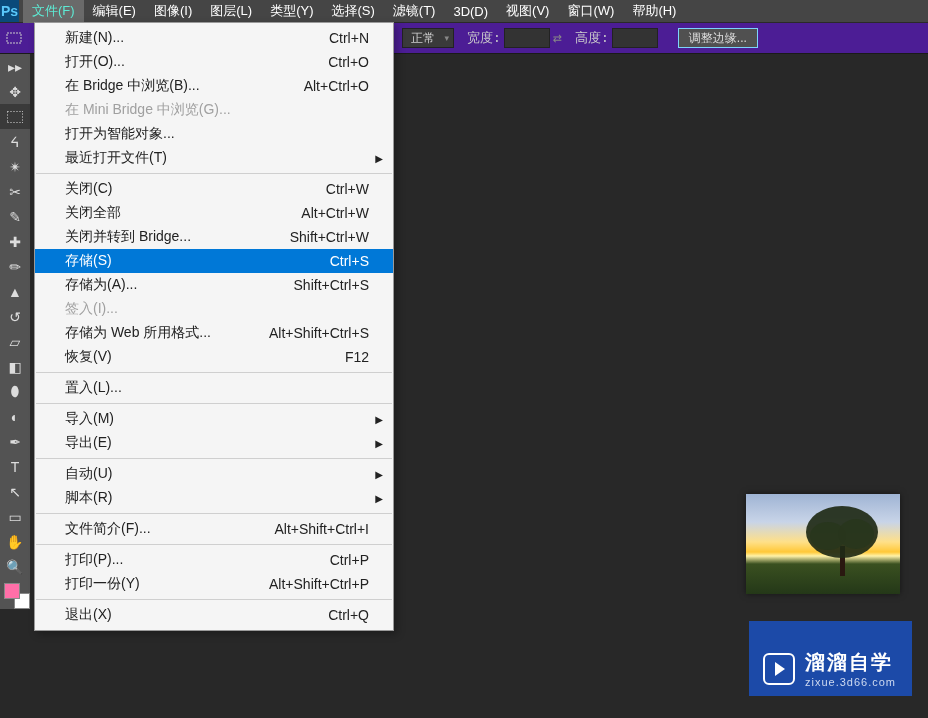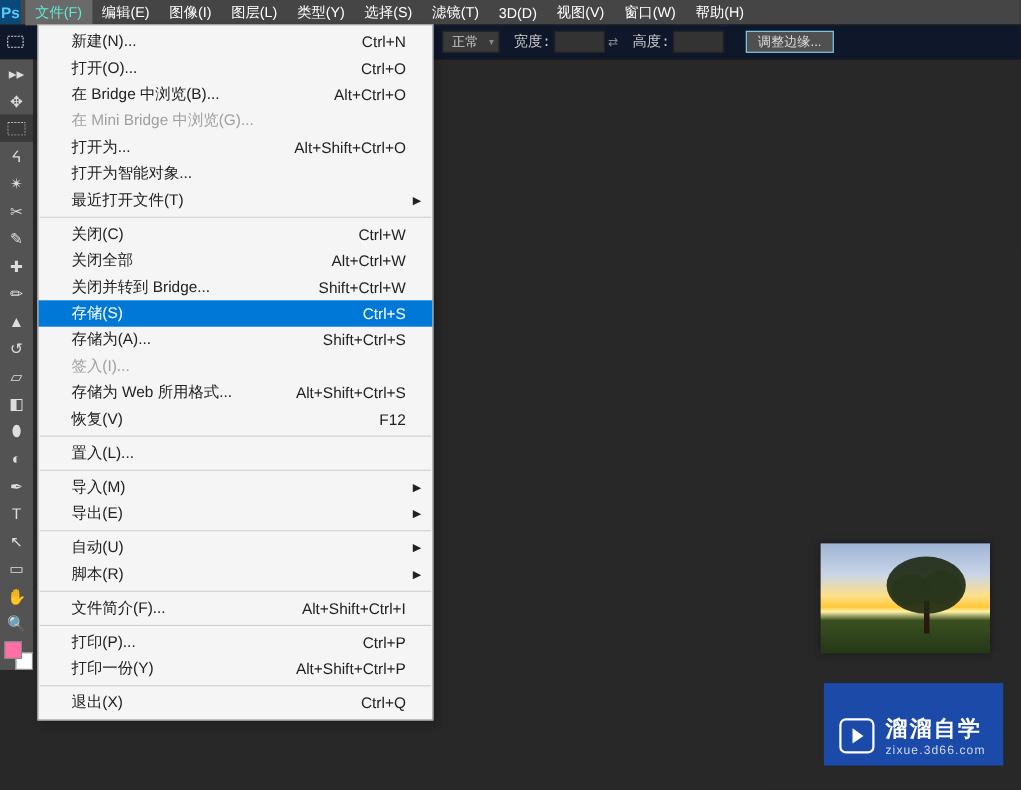--- a/index.html
+++ b/index.html
@@ -35,21 +35,21 @@
       padding: 3px 9px;
       font-size: 13px;
       color: #ffffff;
       cursor: pointer;
     }
     .menu-item.active {
       background: #6a6a6a;
       color: #5eead4;
     }
     .toolbar {
-      background: #0f172a;
+      background: #4c1d95;
       height: 32px;
       display: flex;
       align-items: center;
       padding-left: 2px;
       gap: 3px;
       border-top: 1px solid #2a2a2a;
       border-bottom: 1px solid #1a1a1a;
     }
     .tool-btn {
       width: 24px;
@@ -321,24 +321,20 @@
       <span class="dm-shortcut">Ctrl+O</span>
     </div>
     <div class="dm-item">
       <span>在 Bridge 中浏览(B)...</span>
       <span class="dm-shortcut">Alt+Ctrl+O</span>
     </div>
     <div class="dm-item disabled">
       <span>在 Mini Bridge 中浏览(G)...</span>
     </div>
     <div class="dm-item">
-      <span>打开为...</span>
-      <span class="dm-shortcut">Alt+Shift+Ctrl+O</span>
-    </div>
-    <div class="dm-item">
       <span>打开为智能对象...</span>
     </div>
     <div class="dm-item">
       <span>最近打开文件(T)</span>
       <span class="dm-arrow">▶</span>
     </div>
     <div class="dm-separator"></div>
     <div class="dm-item">
       <span>关闭(C)</span>
       <span class="dm-shortcut">Ctrl+W</span>

